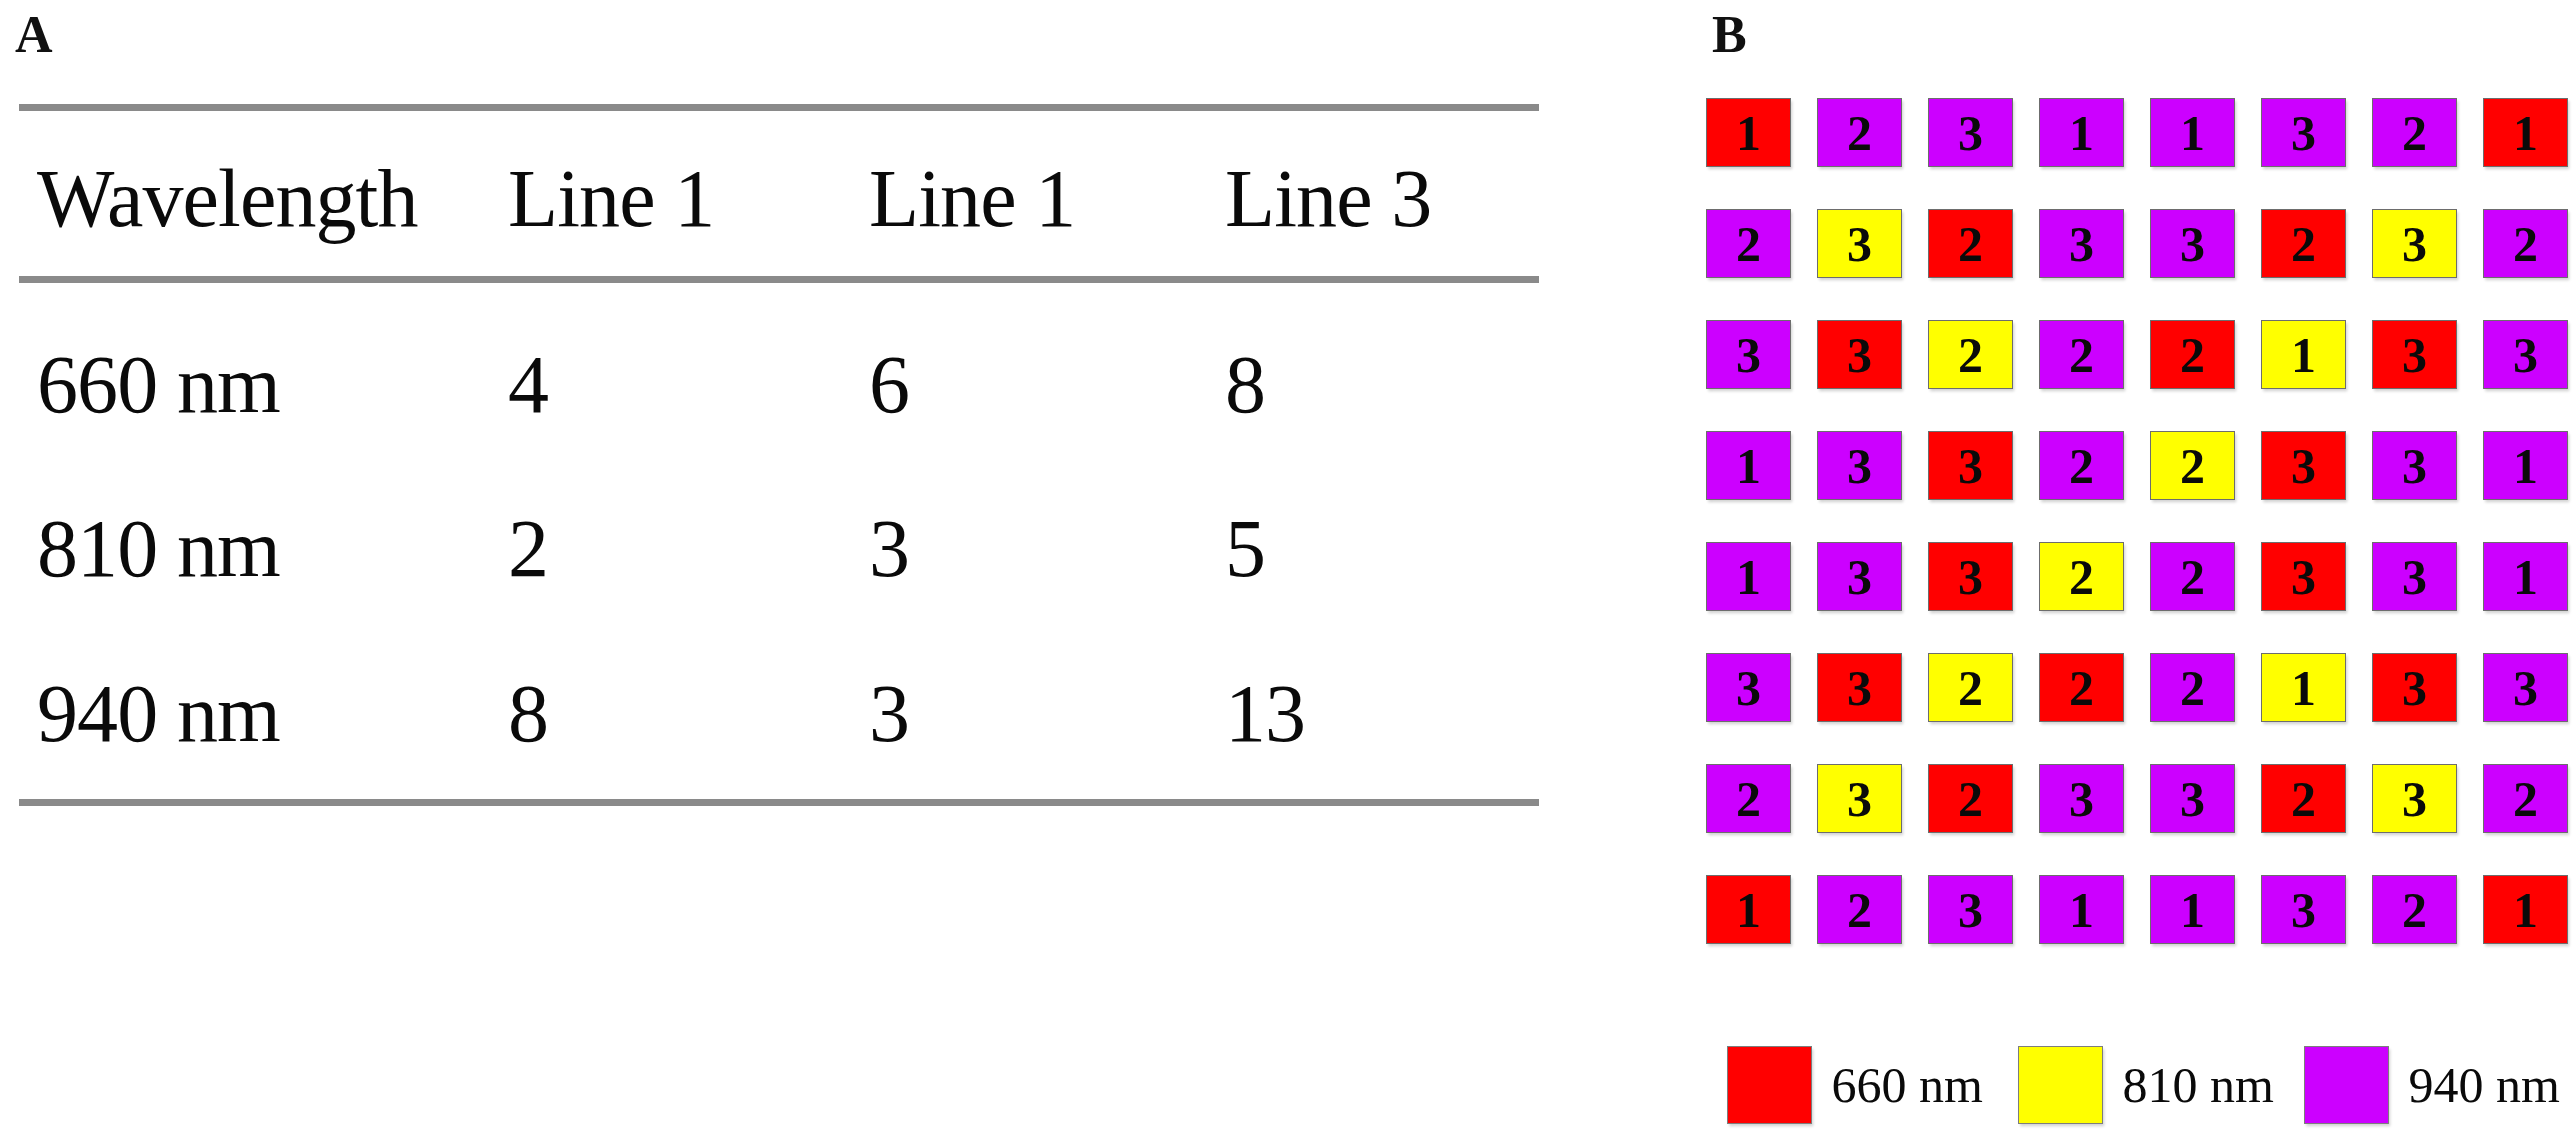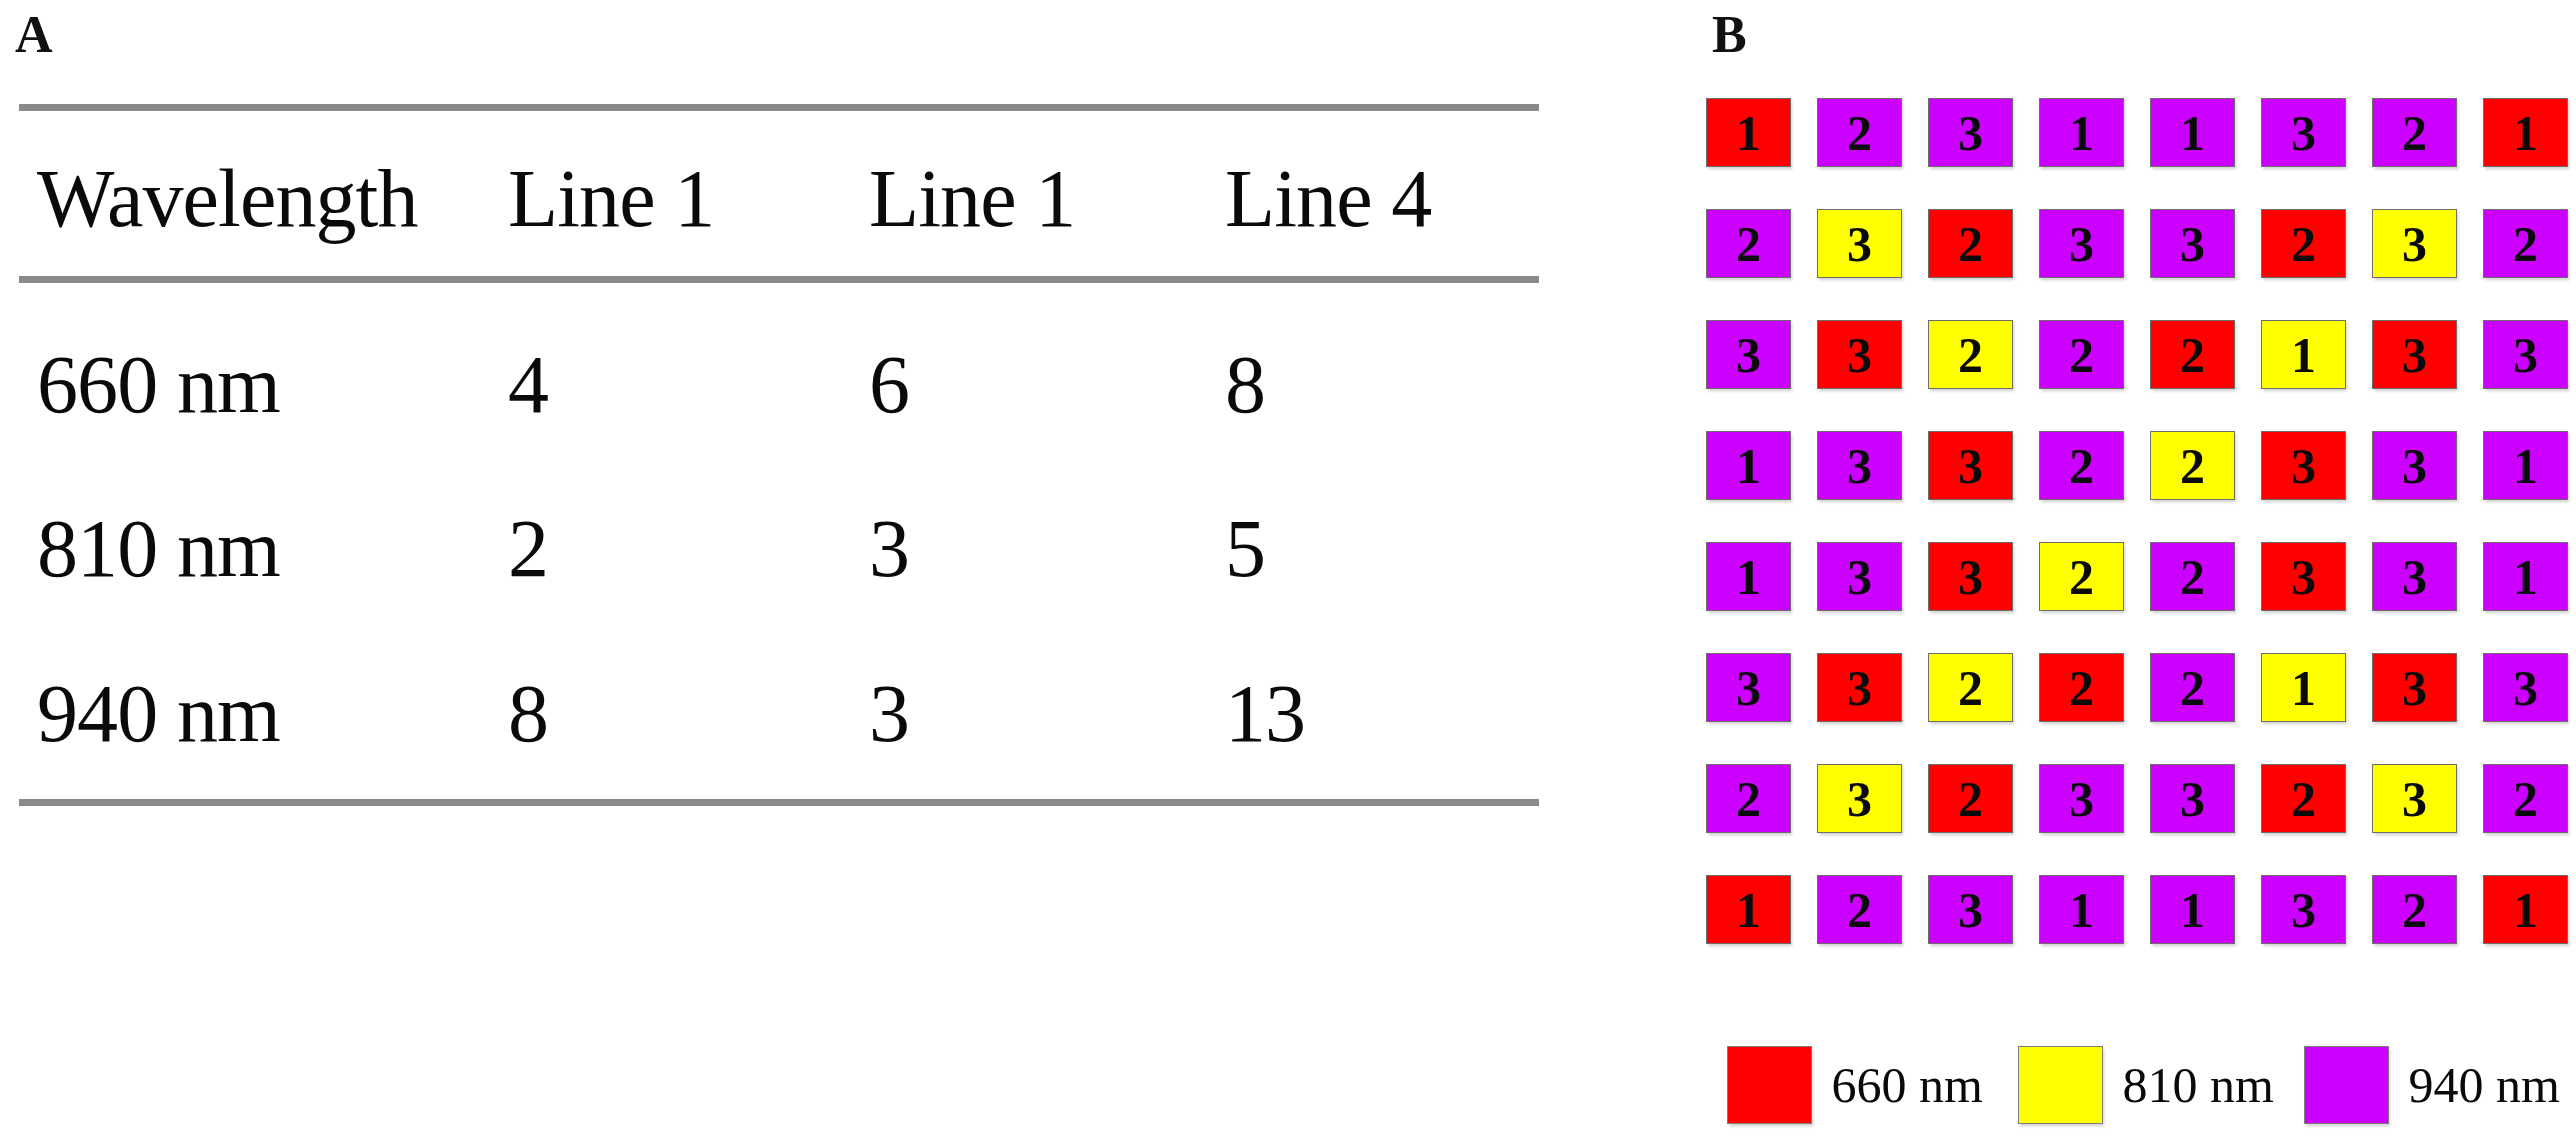--- a/index.html
+++ b/index.html
@@ -113,21 +113,21 @@
 <div class="panel-label label-a">A</div>
 
 <div>
   <div class="rule rule-top"></div>
   <div class="rule rule-header"></div>
   <div class="rule rule-bottom"></div>
 
   <div class="a-cell hdr c0">Wavelength</div>
   <div class="a-cell hdr c1">Line 1</div>
   <div class="a-cell hdr c2">Line 1</div>
-  <div class="a-cell hdr c3">Line 4</div>
+  <div class="a-cell hdr c3">Line 3</div>
 
   <div class="a-cell r0 c0">660 nm</div>
   <div class="a-cell r0 c1">4</div>
   <div class="a-cell r0 c2">6</div>
   <div class="a-cell r0 c3">8</div>
 
   <div class="a-cell r1 c0">810 nm</div>
   <div class="a-cell r1 c1">2</div>
   <div class="a-cell r1 c2">3</div>
   <div class="a-cell r1 c3">5</div>

